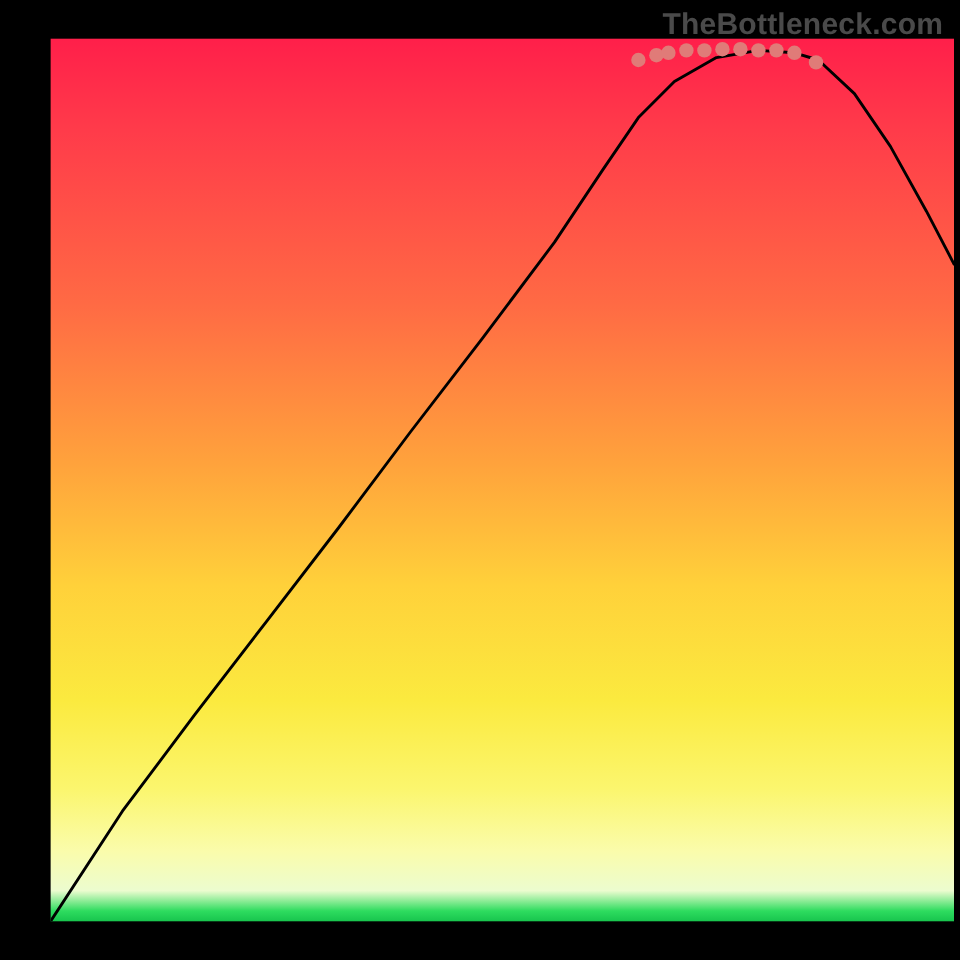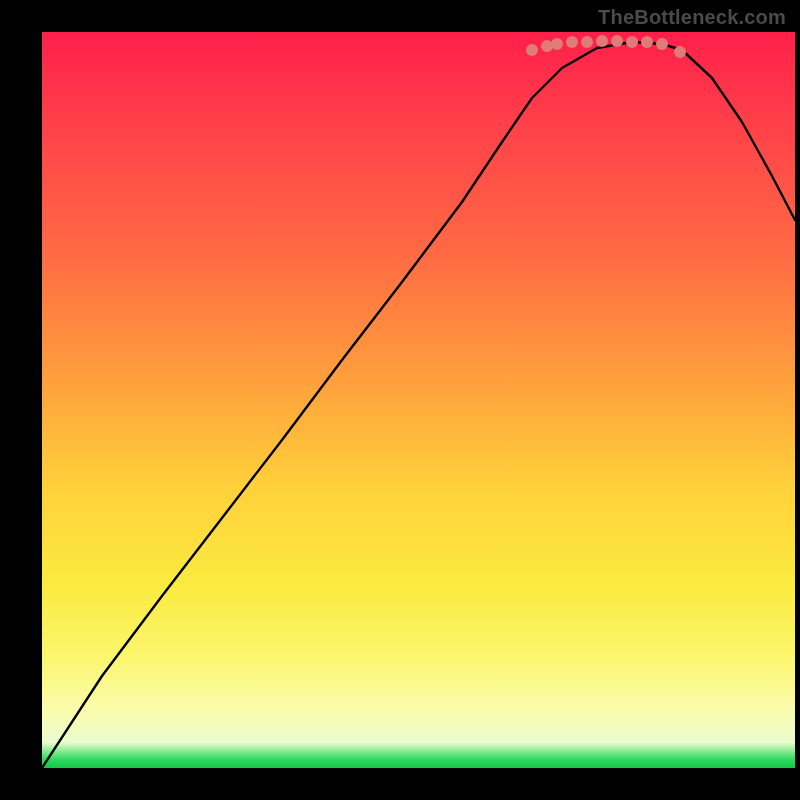--- a/index.html
+++ b/index.html
@@ -15,21 +15,21 @@
     position: relative;
     width: 800px;
     height: 800px;
     background: #000;
   }
   .watermark {
     position: absolute;
     top: 6px;
     right: 14px;
     color: #4a4a4a;
-    font-size: 20px;
+    font-size: 25px;
     font-weight: 600;
     letter-spacing: 0.2px;
     z-index: 5;
     user-select: none;
   }
   
   .plot-area {
     position: absolute;
     left: 42px;
     top: 32px;

